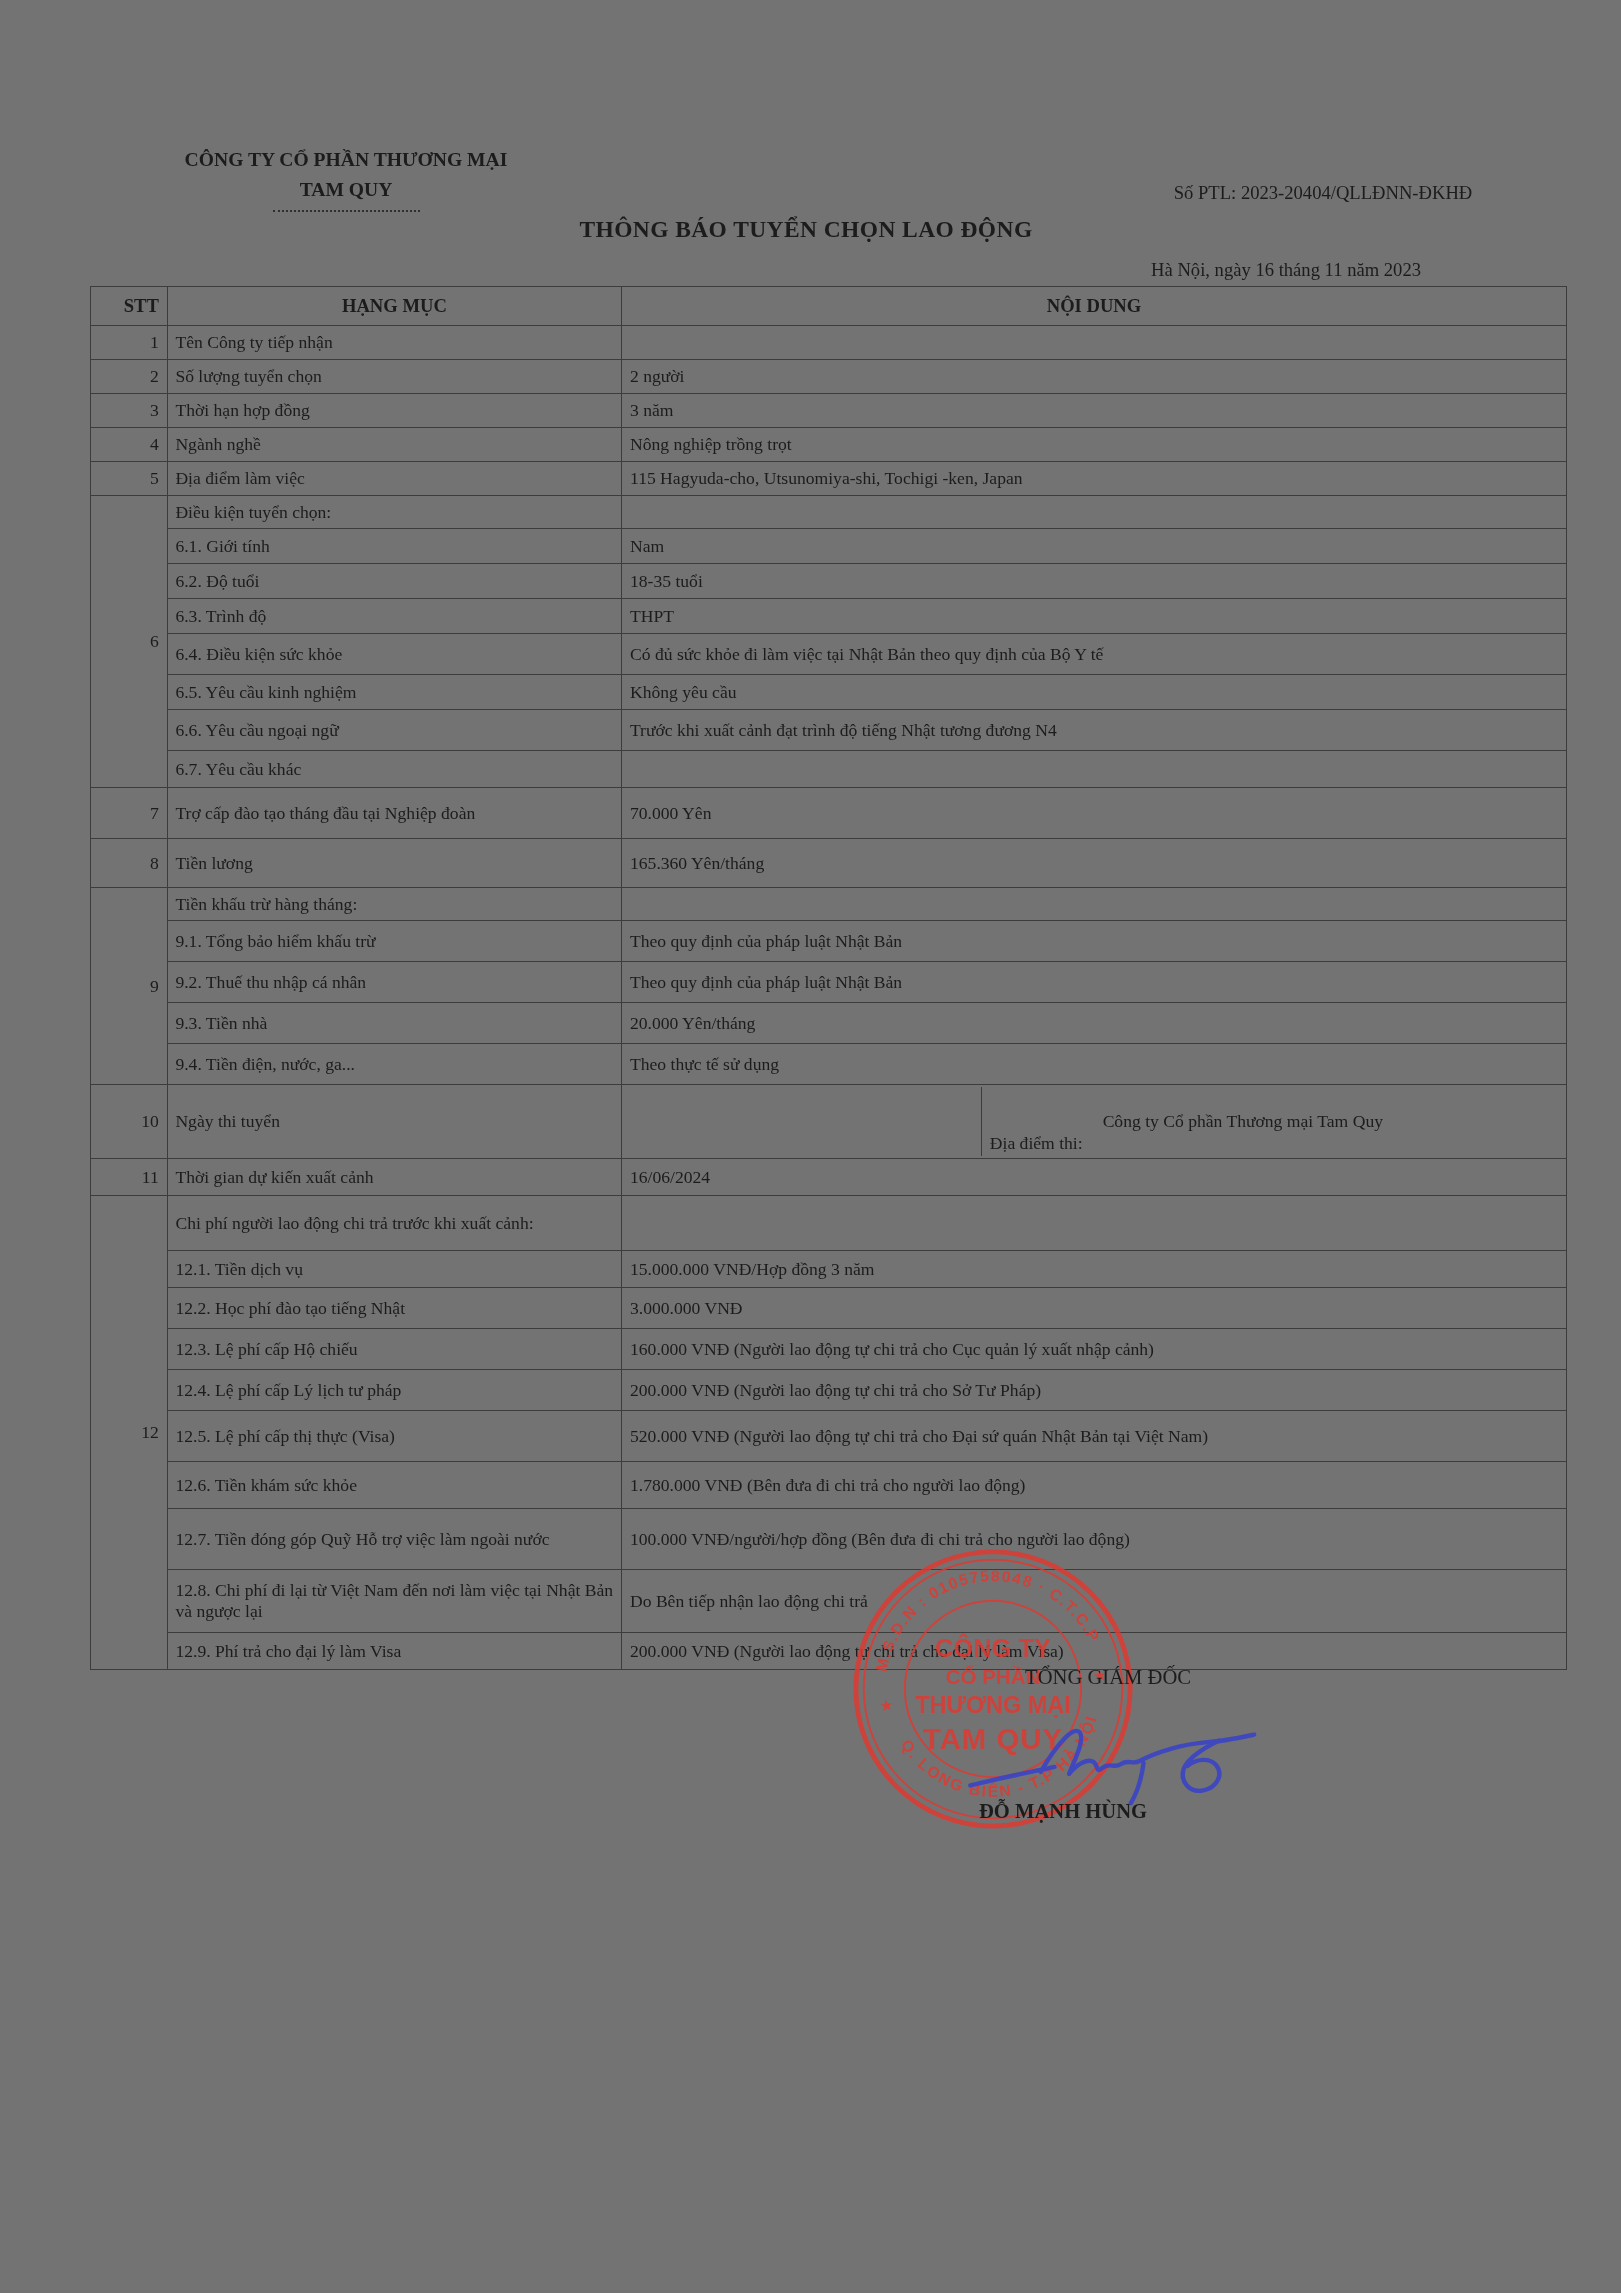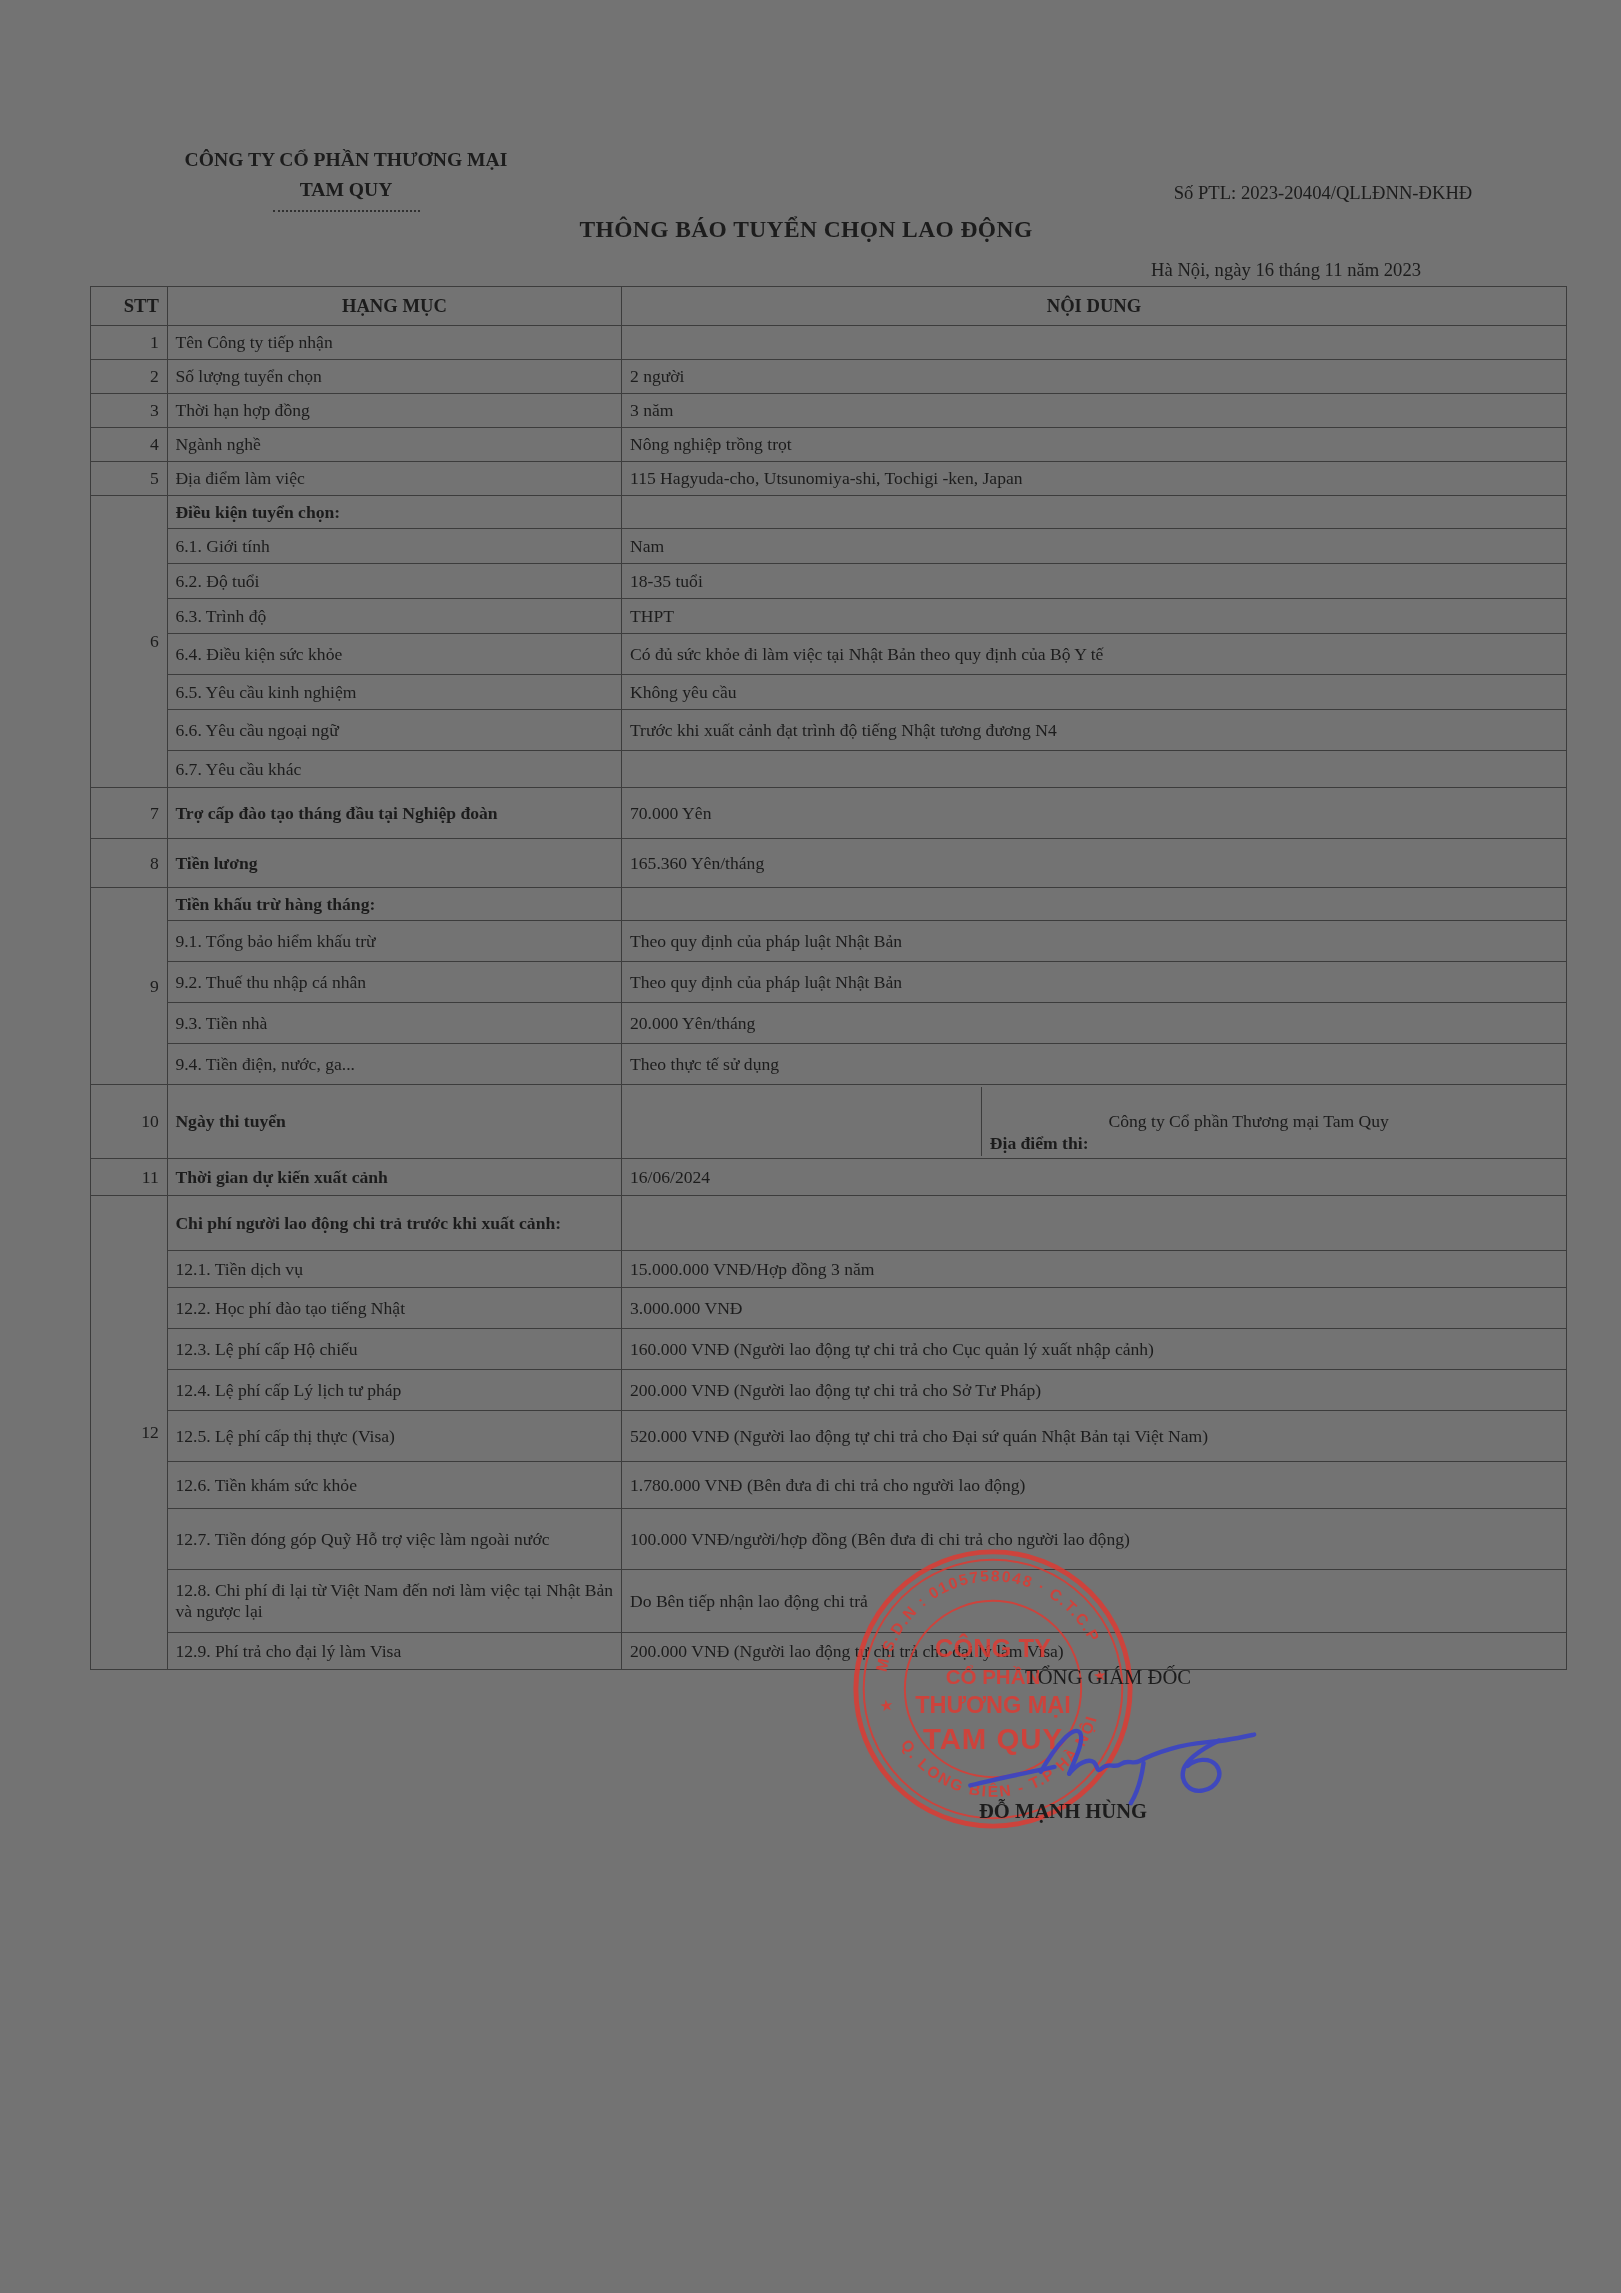--- a/index.html
+++ b/index.html
@@ -41,21 +41,21 @@
   }
   table.main td,table.main th{
     border:1px solid #3c3c3c;
     padding:2px 7.8px;vertical-align:middle;
     overflow:hidden;
   }
   th.h-stt,td.c-stt{width:60px;text-align:right;padding:2px 2px;}
   th.h-cat,td.c-cat{width:438px;}
   th.h-con,td.c-val{width:928px;}
   th{font-weight:bold;font-size:18.6px;text-align:center;}
-  .b{font-weight:bold;margin-top:44px;}
+  .b{font-weight:normal;margin-top:44px;}
   td.c-stt{vertical-align:middle;}
   
   td.split{padding:0;}
   .split-wrap{display:flex;height:100%;align-items:stretch;}
   .split-left{width:351px;border-right:1px solid #3c3c3c;}
   .split-right{flex:1;padding:2px 7.8px;display:flex;align-items:center;gap:20px;}
   
   .sign-title{
     position:absolute;left:936px;top:1666px;width:255px;
     text-align:right;font-weight:normal;font-size:20.6px;z-index:3;

